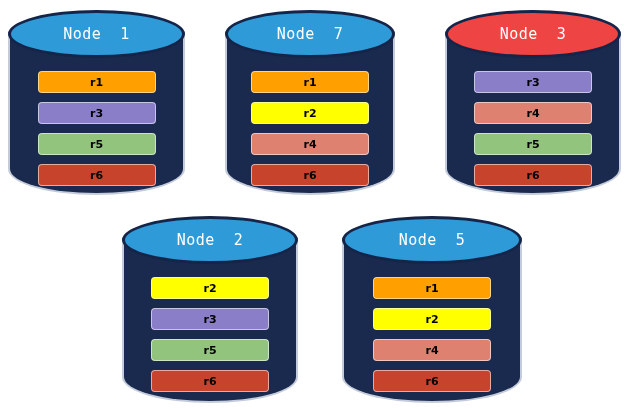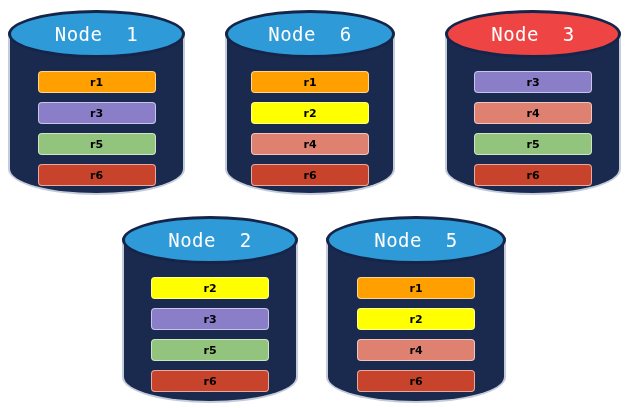--- a/index.html
+++ b/index.html
@@ -38,21 +38,21 @@
     border-radius: 50%;
     display: flex;
     align-items: center;
     justify-content: center;
     z-index: 2;
   }
 
   .node-title {
     color: #ffffff;
     font-family: "DejaVu Sans Mono", monospace;
-    font-size: 19px;
+    font-size: 15px;
     white-space: pre;
     letter-spacing: 0.5px;
   }
 
   
   .bars {
     position: absolute;
     top: 61px;
     left: 0; right: 0;
     display: flex;
@@ -75,21 +75,21 @@
     font-weight: bold;
     color: #000000;
     line-height: 1;
   }
 
   
   .node-pos-1 { left: 8px;   top: 10px;  width: 177px; height: 185px; }
   .node-pos-2 { left: 225px; top: 10px;  width: 170px; height: 185px; }
   .node-pos-3 { left: 445px; top: 10px;  width: 176px; height: 185px; }
   .node-pos-4 { left: 122px; top: 216px; width: 176px; height: 187px; }
-  .node-pos-5 { left: 326px; top: 216px; width: 180px; height: 187px; }
+  .node-pos-5 { left: 342px; top: 216px; width: 180px; height: 187px; }
 </style>
 </head>
 <body>
 
 <div class="canvas">
 
   <div class="cylinder node-pos-1">
     <div class="cyl-body" style="background: rgb(25, 42, 78);"></div>
     <div class="cyl-top" style="background: rgb(46, 155, 216);">
       <span class="node-title">Node  1</span>
@@ -98,21 +98,21 @@
       <div class="bar" style="background: rgb(255, 159, 0);">r1</div>
       <div class="bar" style="background: rgb(139, 126, 200);">r3</div>
       <div class="bar" style="background: rgb(147, 196, 125);">r5</div>
       <div class="bar" style="background: rgb(199, 67, 43);">r6</div>
     </div>
   </div>
 
   <div class="cylinder node-pos-2">
     <div class="cyl-body" style="background: rgb(25, 42, 78);"></div>
     <div class="cyl-top" style="background: rgb(46, 155, 216);">
-      <span class="node-title">Node  6</span>
+      <span class="node-title">Node  7</span>
     </div>
     <div class="bars">
       <div class="bar" style="background: rgb(255, 159, 0);">r1</div>
       <div class="bar" style="background: rgb(255, 255, 0);">r2</div>
       <div class="bar" style="background: rgb(223, 129, 112);">r4</div>
       <div class="bar" style="background: rgb(199, 67, 43);">r6</div>
     </div>
   </div>
 
   <div class="cylinder node-pos-3">

